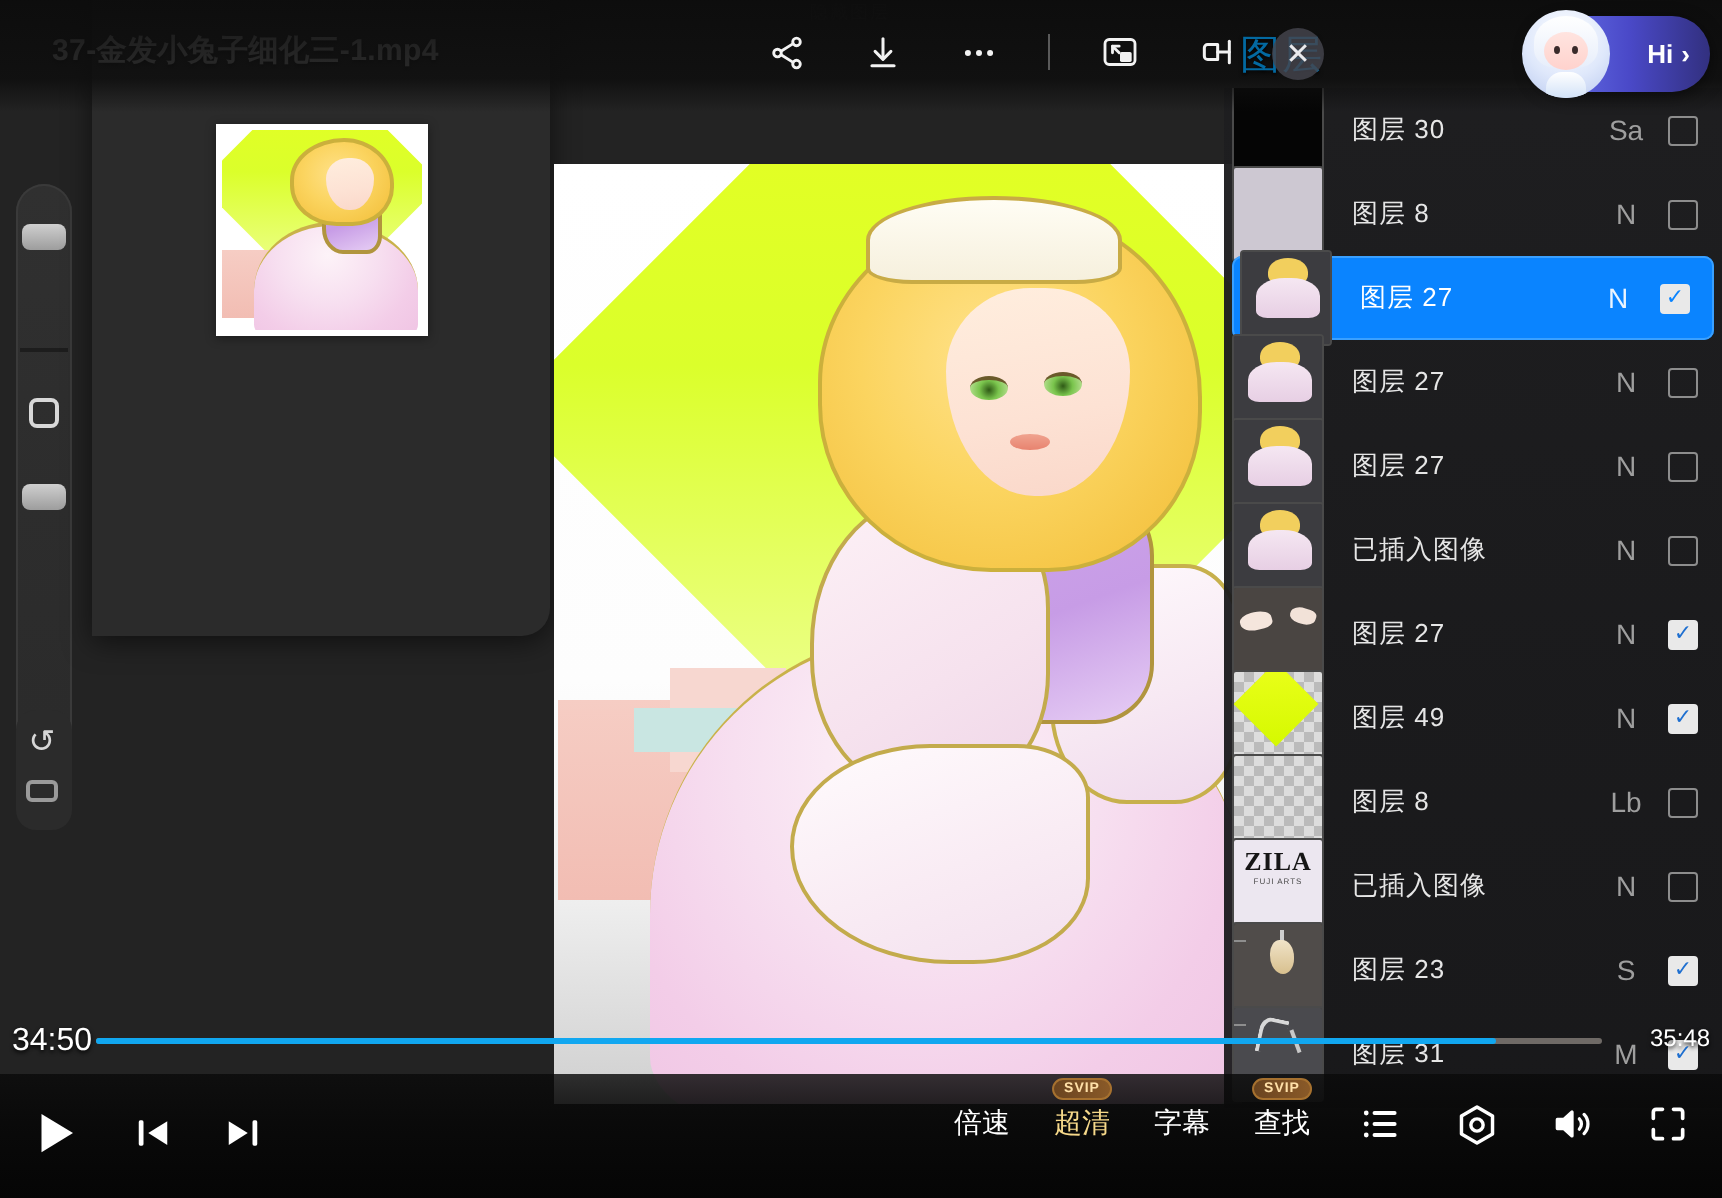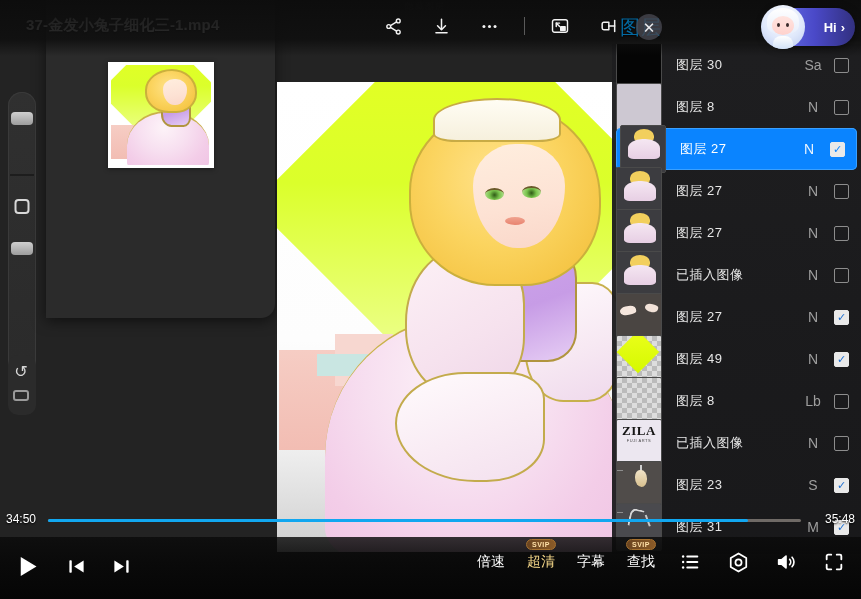--- a/index.html
+++ b/index.html
@@ -375,21 +375,21 @@
   }
 
   
   .bottom-bar {
     position: absolute; left: 0; bottom: 0; width: 861px; height: 62px;
     background: linear-gradient(180deg, rgba(10,10,10,.82) 0%, rgba(8,8,8,.95) 45%, #050505 100%);
     z-index: 30;
   }
   .time-left {
     position: absolute; left: 6px; top: -25px;
-    color: #fff; font-size: 12px; text-shadow: 0 1px 2px #000;
+    color: #fff; font-size: 16px; text-shadow: 0 1px 2px #000;
   }
   .time-right {
     position: absolute; right: 6px; top: -25px;
     color: #fff; font-size: 12px; text-shadow: 0 1px 2px #000;
   }
   .progress-track {
     position: absolute; left: 48px; right: 60px; top: -18px;
     height: 3px; background: #6f6a66; border-radius: 2px;
     z-index: 31;
   }

